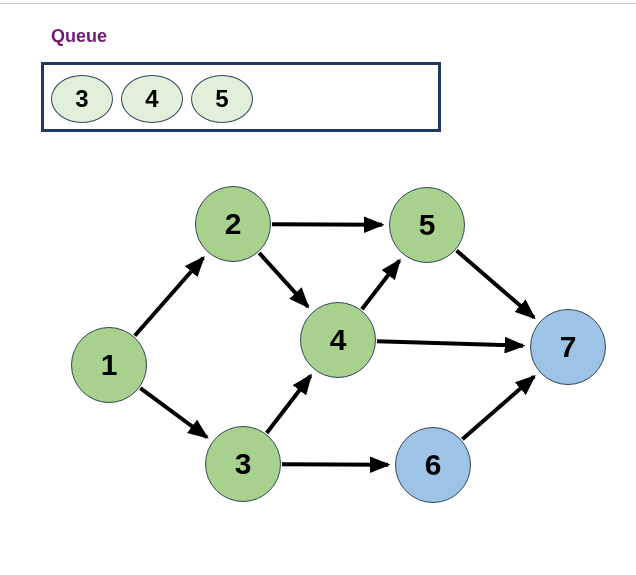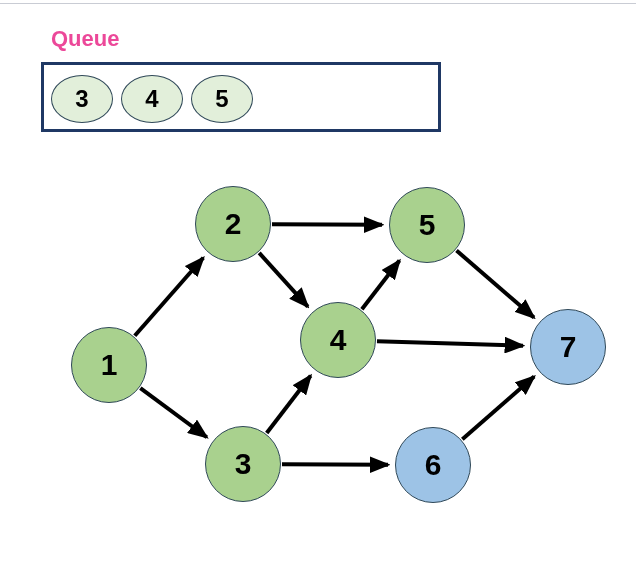--- a/index.html
+++ b/index.html
@@ -19,23 +19,23 @@
     left: 0;
     top: 3px;
     width: 636px;
     height: 1px;
     background: #c9ccd4;
   }
   #queue-title {
     position: absolute;
     left: 51px;
     top: 26px;
-    font-size: 22px;
+    font-size: 18px;
     font-weight: bold;
-    color: #ec4899;
+    color: #701a75;
     letter-spacing: 0px;
     white-space: nowrap;
   }
   #queue-box {
     position: absolute;
     left: 41px;
     top: 62px;
     width: 400px;
     height: 70px;
     border: 3px solid #1f3864;

